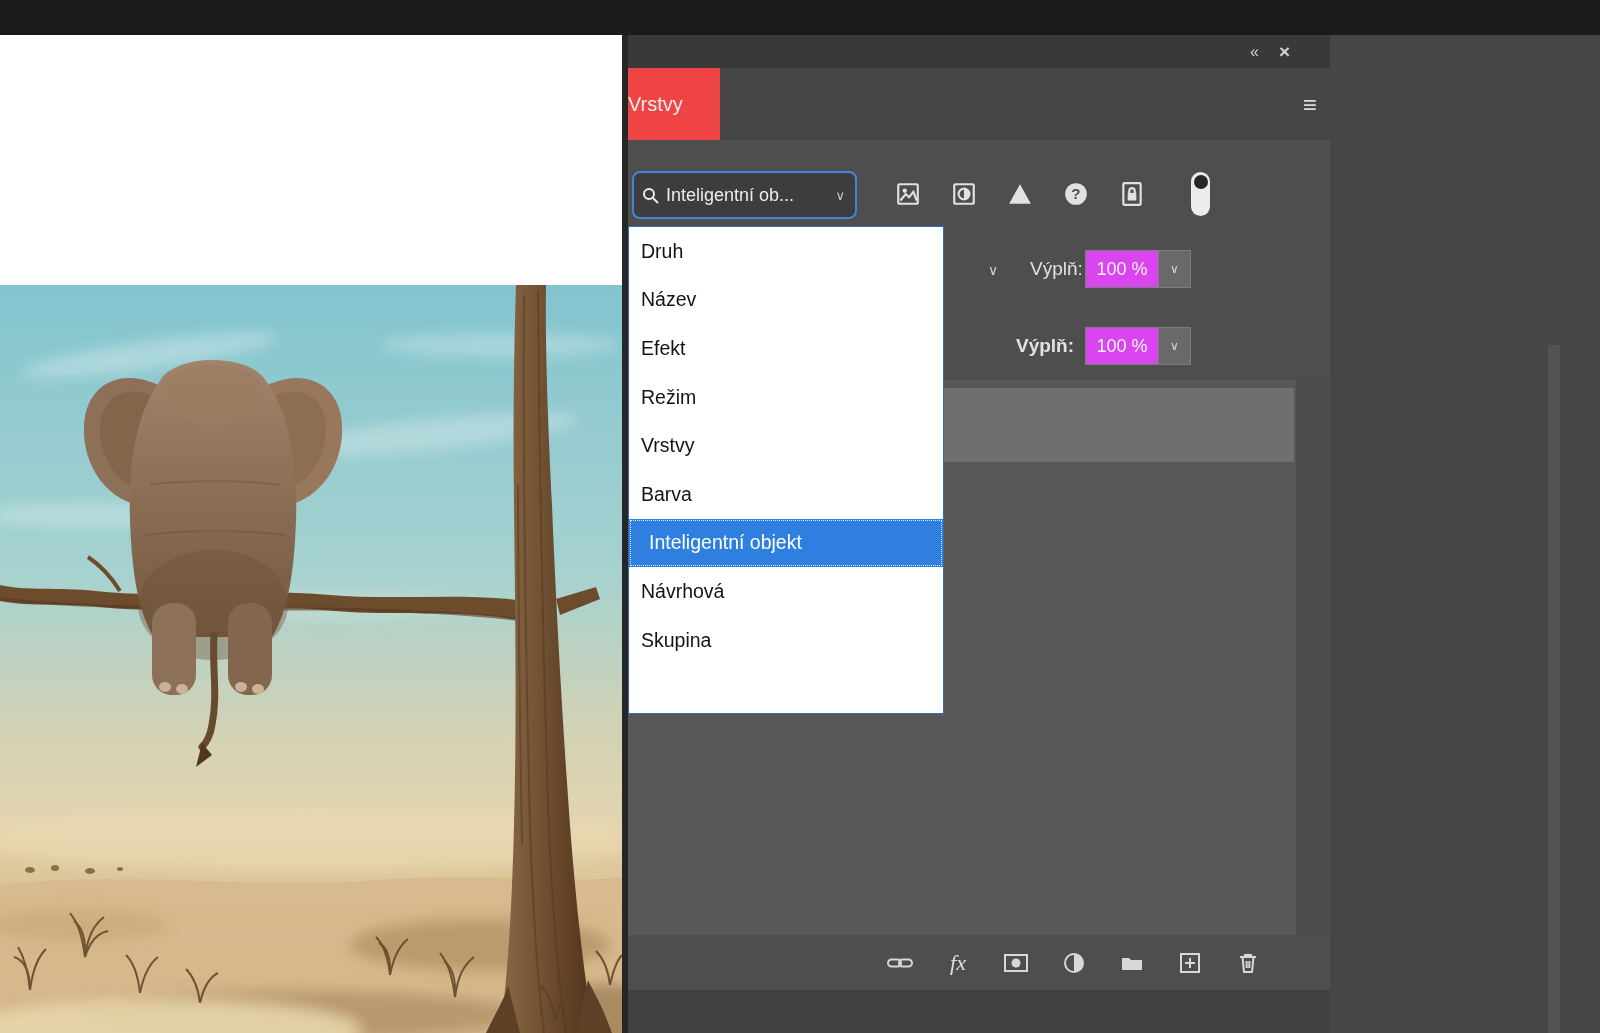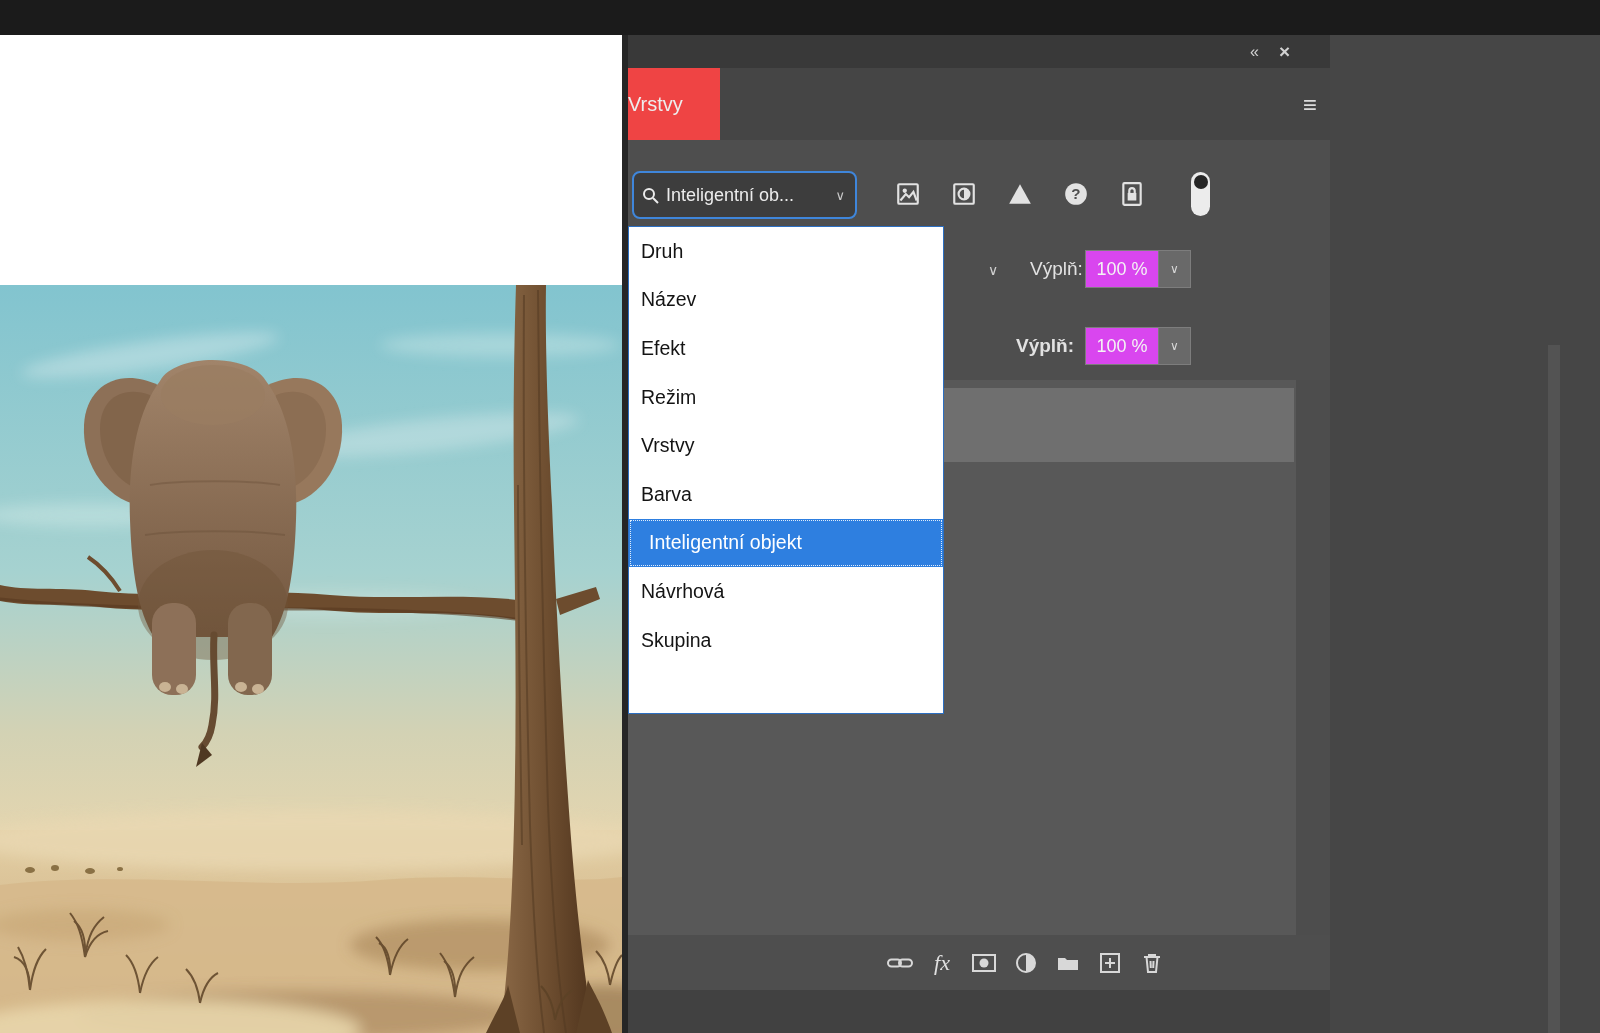--- a/index.html
+++ b/index.html
@@ -57,21 +57,21 @@
   .valchev { width:32px; height:38px; background:#696969; border:1px solid #7d7d7d; border-left:none;
              color:#d8d8d8; font-size:12px; display:flex; align-items:center; justify-content:center; }
   .op-val  { left:1085px; top:250px; }  .op-ch  { left:1159px; top:250px; }
   .fi-val  { left:1085px; top:327px; }  .fi-ch  { left:1159px; top:327px; }
 
   .layers-area { left:628px; top:380px; width:668px; height:555px; background:#585858; }
   .layers-gutter { left:1296px; top:380px; width:34px; height:555px; background:#4d4d4d; }
   .layer-row-selected { left:630px; top:388px; width:664px; height:74px; background:#6f6f6f; }
 
   .bottom-toolbar { left:628px; top:935px; width:702px; height:55px; background:#4e4e4e; }
-  .bt-icons { left:885px; top:938px; height:50px; display:flex; align-items:center; gap:12px; }
+  .bt-icons { left:885px; top:938px; height:50px; display:flex; align-items:center; gap:28px; }
   .bt-icons .ficon { width:30px; height:30px; }
   .fx { color:#e0e0e0; font-size:22px; font-style:italic; font-family:"Liberation Serif", serif; }
   .bottom-strip { left:628px; top:990px; width:702px; height:43px; background:#414141; }
 
   .right-edge-strip { left:1548px; top:345px; width:12px; height:688px; background:#5e5e5e; opacity:.55; }
 
   
   .dropdown { left:628px; top:226px; width:316px; height:488px; background:#ffffff;
               border:1px solid #2c6fc2; z-index:50; display:flex; flex-direction:column; }
   .dd-item { height:48.6px; display:flex; align-items:center; padding-left:12px;

